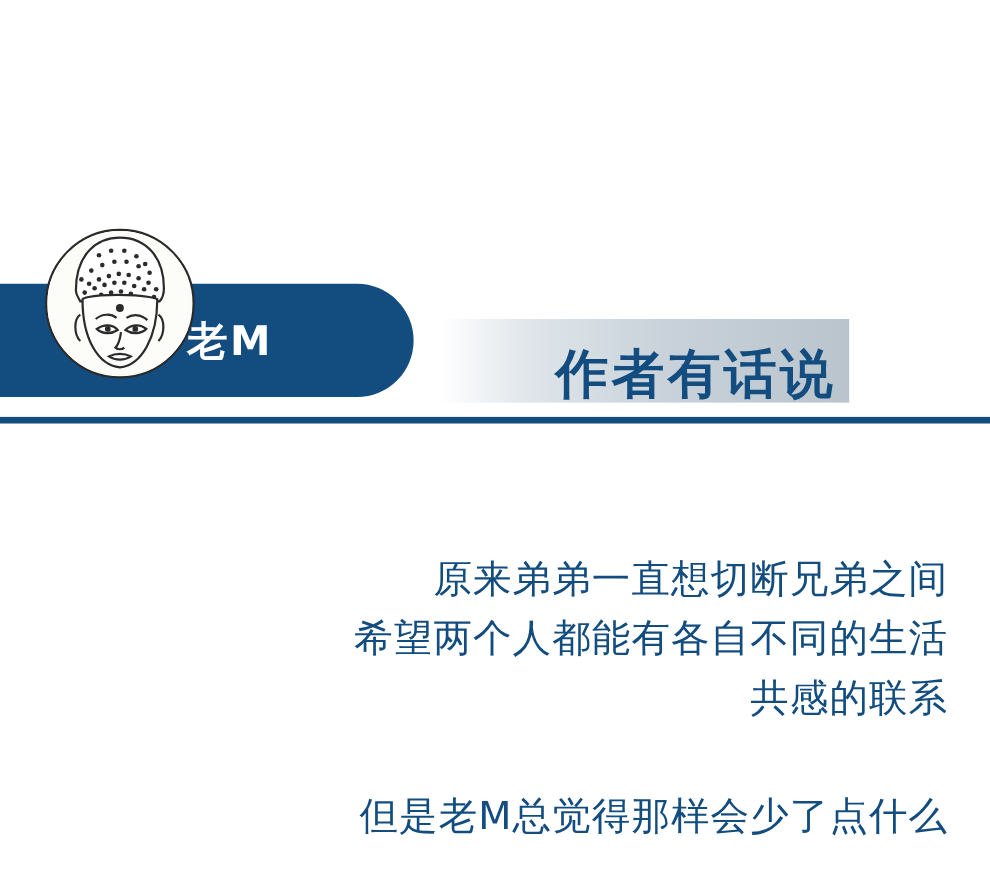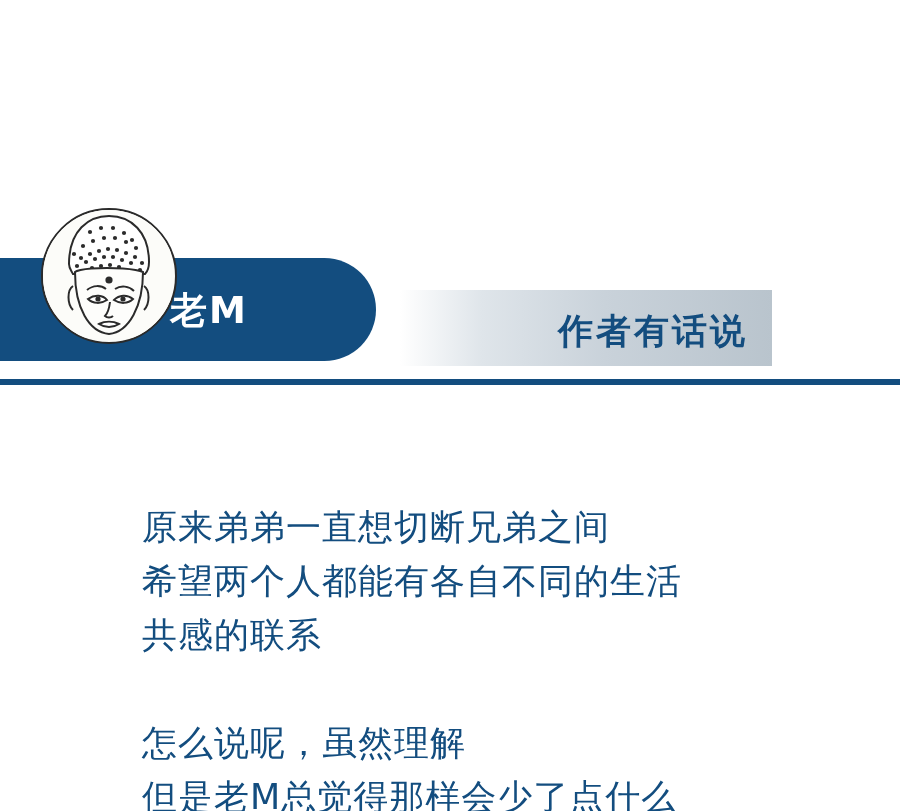--- a/index.html
+++ b/index.html
@@ -51,24 +51,24 @@
     position: absolute;
     right: 0;
     top: 32px;
     width: 372px;
     height: 76px;
     background: linear-gradient(to right, #ffffff 0%, #dfe5ea 22%, #c9d2da 55%, #b9c4cd 100%);
   }
 
   .right-strip-label {
     position: absolute;
-    right: 24px;
+    right: 12px;
     top: 18px;
     color: #134d7f;
-    font-size: 35px;
+    font-size: 48px;
     font-weight: bold;
     letter-spacing: 3px;
     font-family: Liberation Sans, sans-serif;
     white-space: nowrap;
   }
 
   
   .header-rule {
     position: absolute;
     left: 0;
@@ -100,21 +100,21 @@
     top: 500px;
     width: 720px;
     color: #134d7f;
     font-size: 35px;
     line-height: 54px;
     font-family: "DejaVu Sans", "Liberation Sans", sans-serif;
     letter-spacing: 1px;
   }
   .para { margin: 0 0 0 0; }
   .para-gap { height: 54px; }
-  .line { white-space: nowrap; }
+  .line { white-space: nowrap; text-align: right; }
   .line.clipped {  }
 </style>
 </head>
 <body>
 
 <div class="header">
   <div class="author-pill">
     <span class="author-name">老M</span>
   </div>
   <div class="right-strip">
@@ -190,16 +190,15 @@
 </div>
 
 <div class="body-text">
   <div class="para">
     <div class="line">原来弟弟一直想切断兄弟之间</div>
     <div class="line">希望两个人都能有各自不同的生活</div>
     <div class="line">共感的联系</div>
   </div>
   <div class="para-gap"></div>
   <div class="para">
-    <div class="line">怎么说呢，虽然理解</div>
     <div class="line clipped">但是老M总觉得那样会少了点什么</div>
   </div>
 </div>
 
 </body></html>

